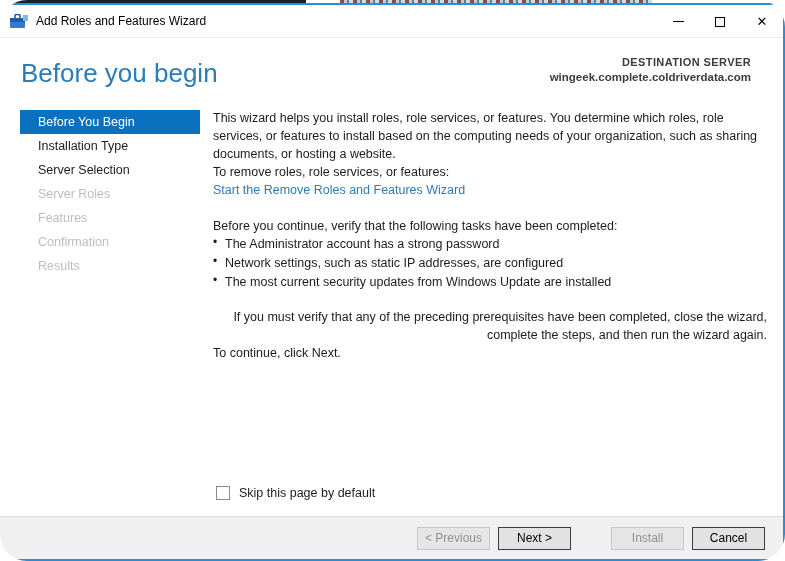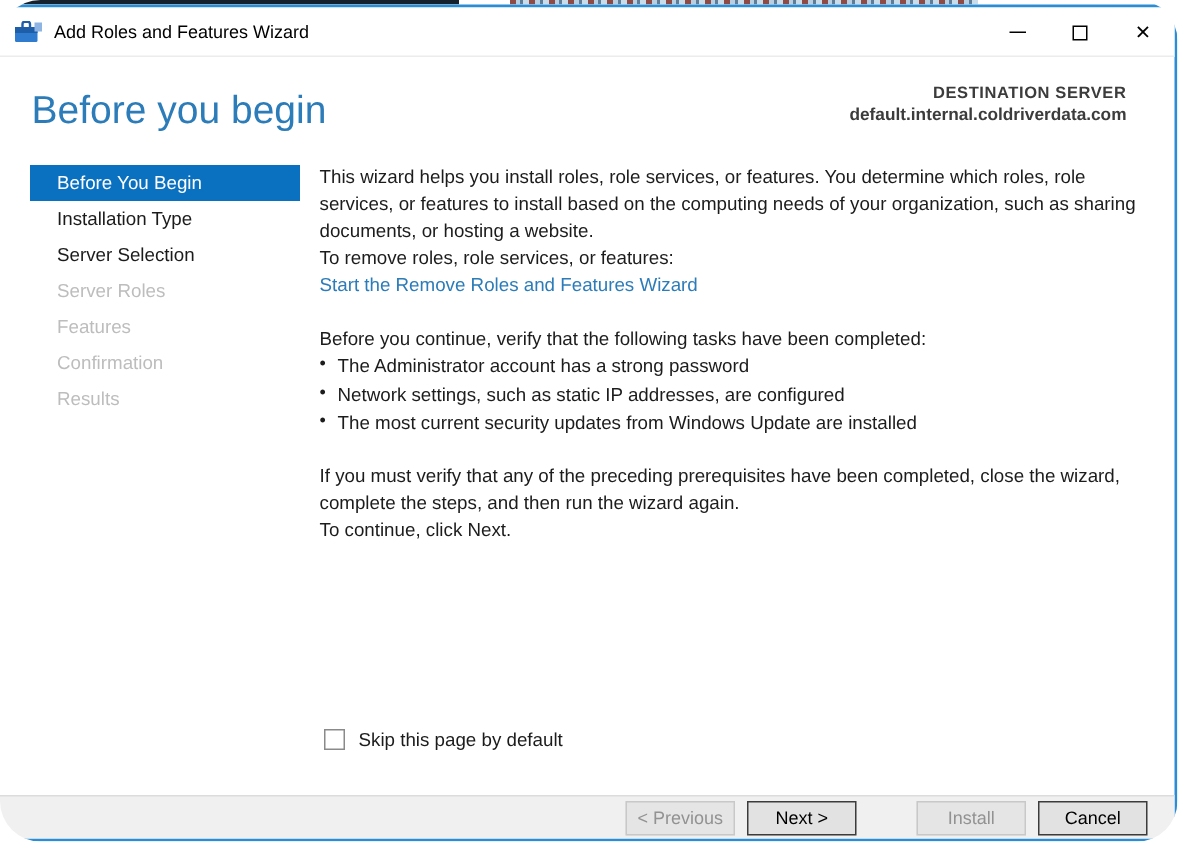--- a/index.html
+++ b/index.html
@@ -42,28 +42,28 @@
   
   .content { position:absolute; left:213px; top:104px; width:554px; font-size:12.5px; color:#1c1c1c; line-height:18px; }
   .content p { margin:0; }
   .para1 { margin-bottom:18px; }
   .remove-group { margin-bottom:18px; }
   .link { color:#2b7cb8; text-decoration:none; cursor:pointer; }
   .verify-intro { margin-bottom:16px; }
   .bullets { margin-bottom:16px; }
   .bullet-row { display:flex; line-height:19px; }
   .bullet-dot { width:12px; font-size:12px; color:#1c1c1c; position:relative; top:-2px; }
-  .para2 { margin-bottom:18px; }
+  .para2 { margin-bottom:18px;text-align:right; }
   
   .skip-row { position:absolute; left:216px; top:481px; display:flex; align-items:center; }
   .checkbox { width:14px; height:14px; border:1px solid #8a8a8a; background:#fff; margin-right:9px; }
   .skip-label { font-size:12.5px; color:#1c1c1c; }
   
   .footer {
-    position:absolute; left:0; right:0; bottom:0; height:29px;
+    position:absolute; left:0; right:0; bottom:0; height:43px;
     background:#f0f0f0; border-top:1px solid #dcdcdc;
     display:flex; align-items:center; justify-content:flex-end; padding-right:18px;
   }
   .btn {
     width:73px; height:23px; font-size:12px; font-family:inherit;
     background:#e2e2e2; border:1px solid #adadad; color:#000; margin-left:8px; cursor:default;
     display:flex; align-items:center; justify-content:center;
   }
   .btn.dark-border { border-color:#3c3c3c; }
   .btn.disabled { color:#929292; border-color:#c8c8c8; background:#e5e5e5; }
@@ -99,21 +99,21 @@
         <div class="cap-btn">
             <span class="glyph-close">✕</span>
           </div>
       </div>
     </div>
 
     <div class="page-title">Before you begin</div>
 
     <div class="destination">
       <div class="dest-label">DESTINATION SERVER</div>
-      <div class="dest-server">default.internal.coldriverdata.com</div>
+      <div class="dest-server">wingeek.complete.coldriverdata.com</div>
     </div>
 
     <div class="sidebar">
       <div class="nav-item selected">Before You Begin</div>
       <div class="nav-item">Installation Type</div>
       <div class="nav-item">Server Selection</div>
       <div class="nav-item disabled">Server Roles</div>
       <div class="nav-item disabled">Features</div>
       <div class="nav-item disabled">Confirmation</div>
       <div class="nav-item disabled">Results</div>

